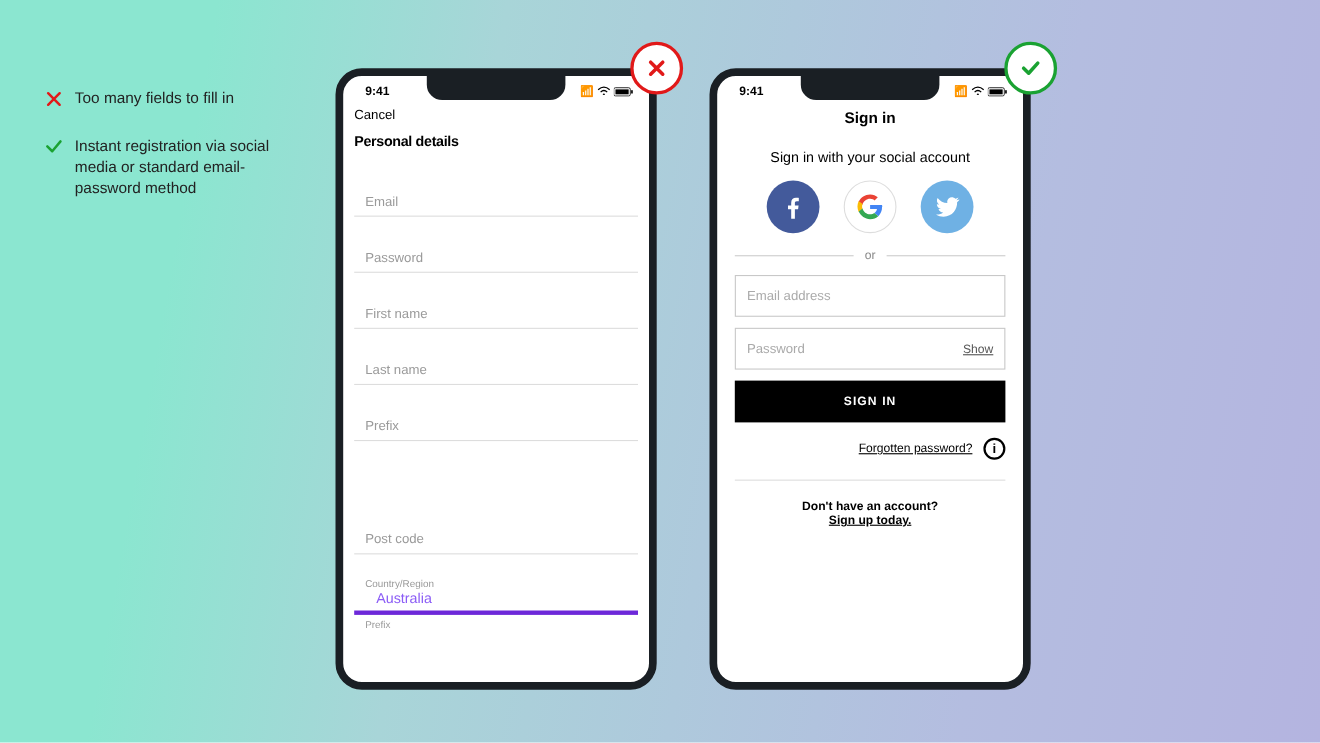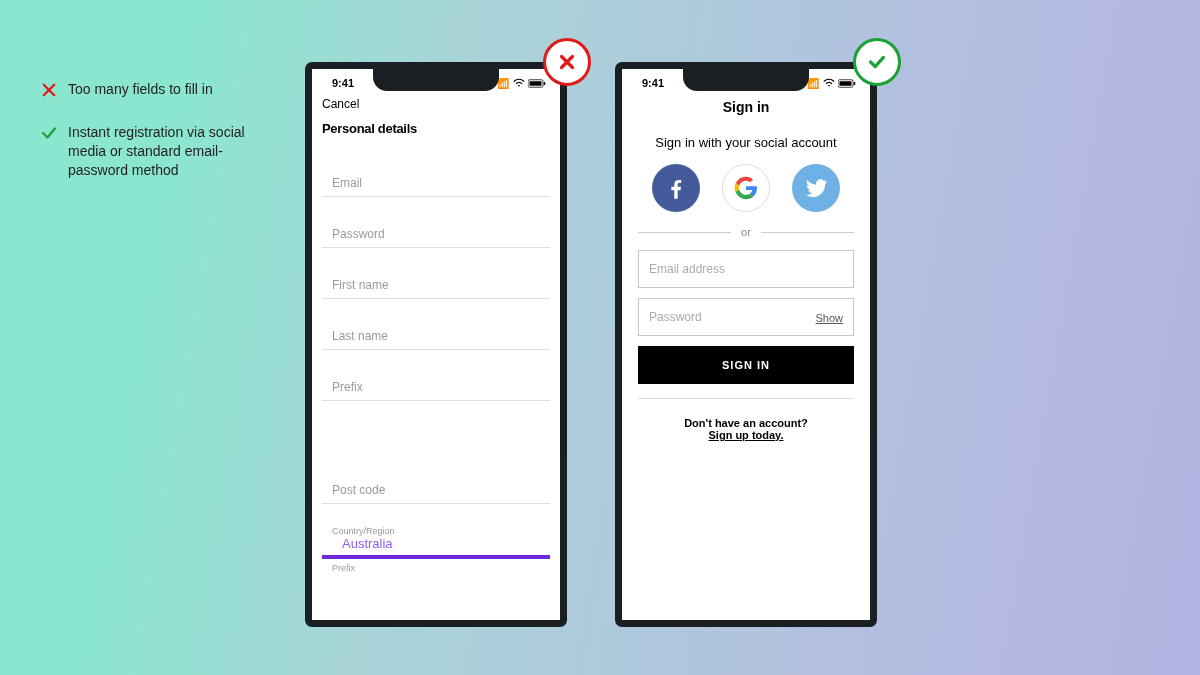--- a/index.html
+++ b/index.html
@@ -21,25 +21,25 @@
     line-height: 1.35;
   }
   .anno-row { display: flex; align-items: flex-start; margin-bottom: 24px; }
   .anno-icon { width: 18px; height: 18px; flex: 0 0 18px; margin-right: 10px; margin-top: 1px; }
   .anno-text {}
 
   
   .phones { position: absolute; left: 305px; top: 62px; display: flex; gap: 48px; }
   .phone {
     position: relative;
-    width: 262px;
+    width: 292px;
     height: 565px;
     background: #fff;
     border: 7px solid #1a1f24;
-    border-radius: 7px;
+    border-radius: 24px;
     overflow: hidden;
   }
   .notch {
     position: absolute;
     top: 0;
     left: 50%;
     transform: translateX(-50%);
     width: 126px;
     height: 22px;
     background: #1a1f24;
@@ -259,20 +259,24 @@
       <div class="p2-input">
         <span>Email address</span>
       </div>
       <div class="p2-input">
         <span>Password</span>
         <span class="p2-show">Show</span>
       </div>
 
       <div class="p2-btn">SIGN IN</div>
 
+      <div class="p2-forgot-row">
+        <span class="p2-forgot">Forgotten password?</span>
+        <span class="info-circ">i</span>
+      </div>
 
       <div class="p2-divider"></div>
 
       <div class="p2-no-acc">Don't have an account?</div>
       <div class="p2-signup">Sign up today.</div>
     </div>
   </div>
 
 </div>
 

